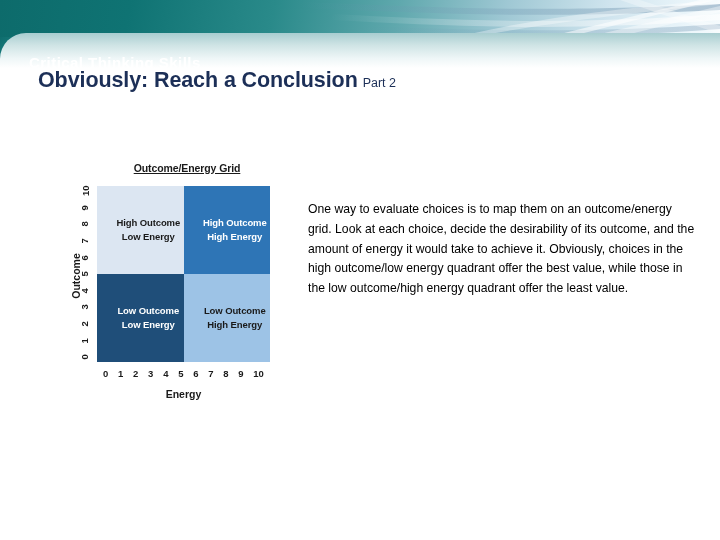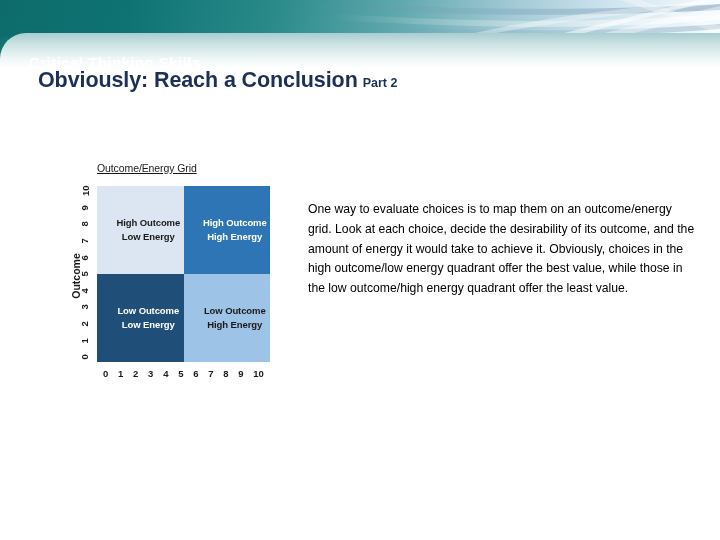--- a/index.html
+++ b/index.html
@@ -82,41 +82,41 @@
     white-space: nowrap;
   }
   .slide-title .main {
     font-size: 21.5px;
     font-weight: bold;
     color: #1c2f57;
     letter-spacing: -0.1px;
   }
   .slide-title .sub {
     font-size: 12.5px;
-    font-weight: bold;
+    font-weight: normal;
     color: #1c2f57;
     margin-left: 5px;
   }
 
   
   .figure {
     position: absolute;
     left: 55px;
     top: 160px;
     width: 235px;
     height: 245px;
   }
   .figure-title {
     position: absolute;
     left: 42px;
     top: 2px;
     width: 180px;
-    text-align: left;
+    text-align: center;
     font-size: 10.5px;
-    font-weight: normal;
+    font-weight: bold;
     color: #1a1a1a;
     text-decoration: underline;
     letter-spacing: -0.1px;
   }
 
   .y-axis-label {
     position: absolute;
     left: -24px;
     top: 110px;
     width: 90px;
@@ -288,15 +288,16 @@
     <span>3</span>
     <span>4</span>
     <span>5</span>
     <span>6</span>
     <span>7</span>
     <span>8</span>
     <span>9</span>
     <span>10</span>
   </div>
 
+  <div class="x-axis-label">Energy</div>
 </div>
 
 <div class="body-text">One way to evaluate choices is to map them on an outcome/energy grid. Look at each choice, decide the desirability of its outcome, and the amount of energy it would take to achieve it. Obviously, choices in the high outcome/low energy quadrant offer the best value, while those in the low outcome/high energy quadrant offer the least value.</div>
 
 </body></html>

